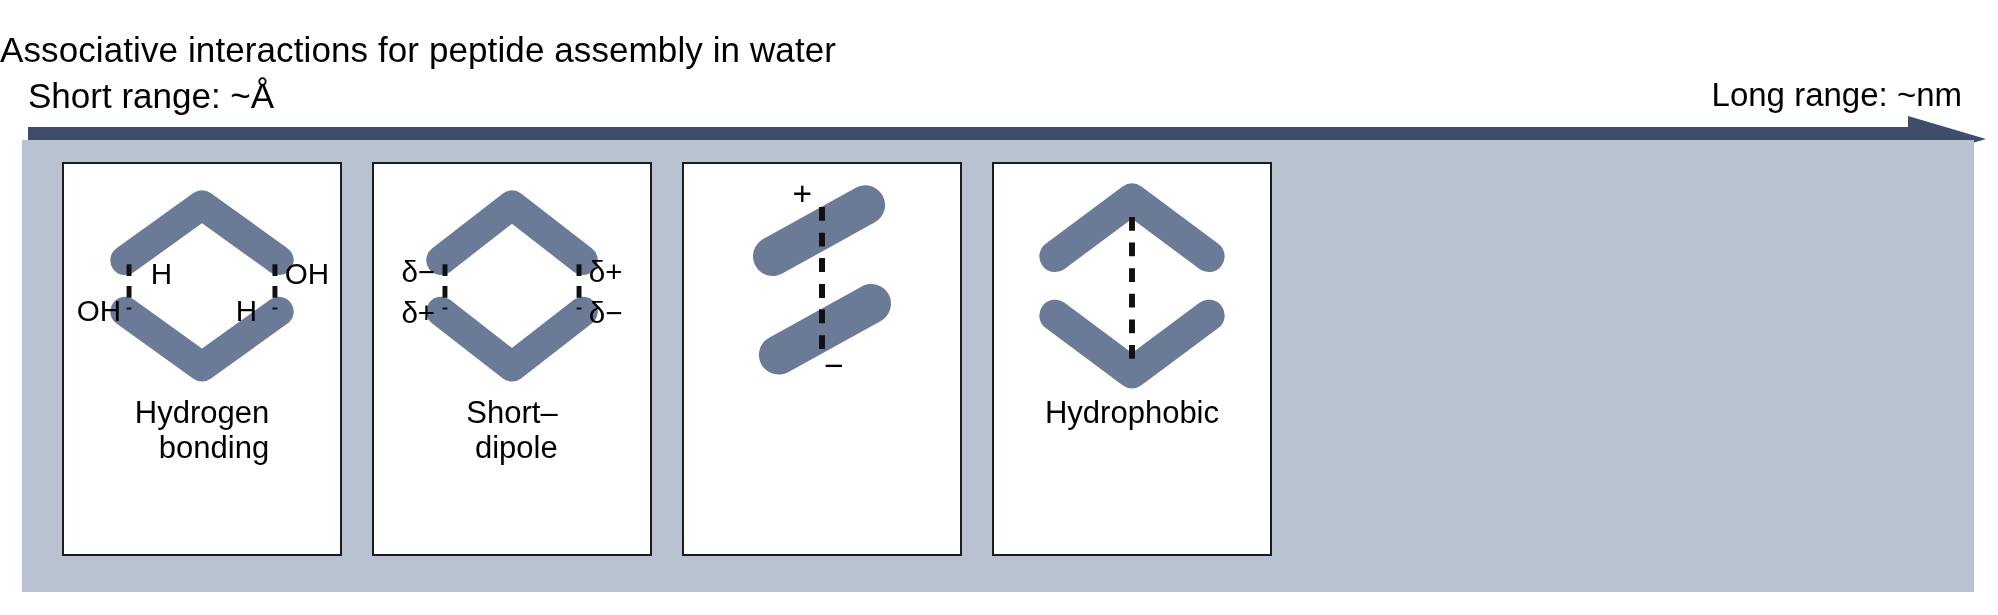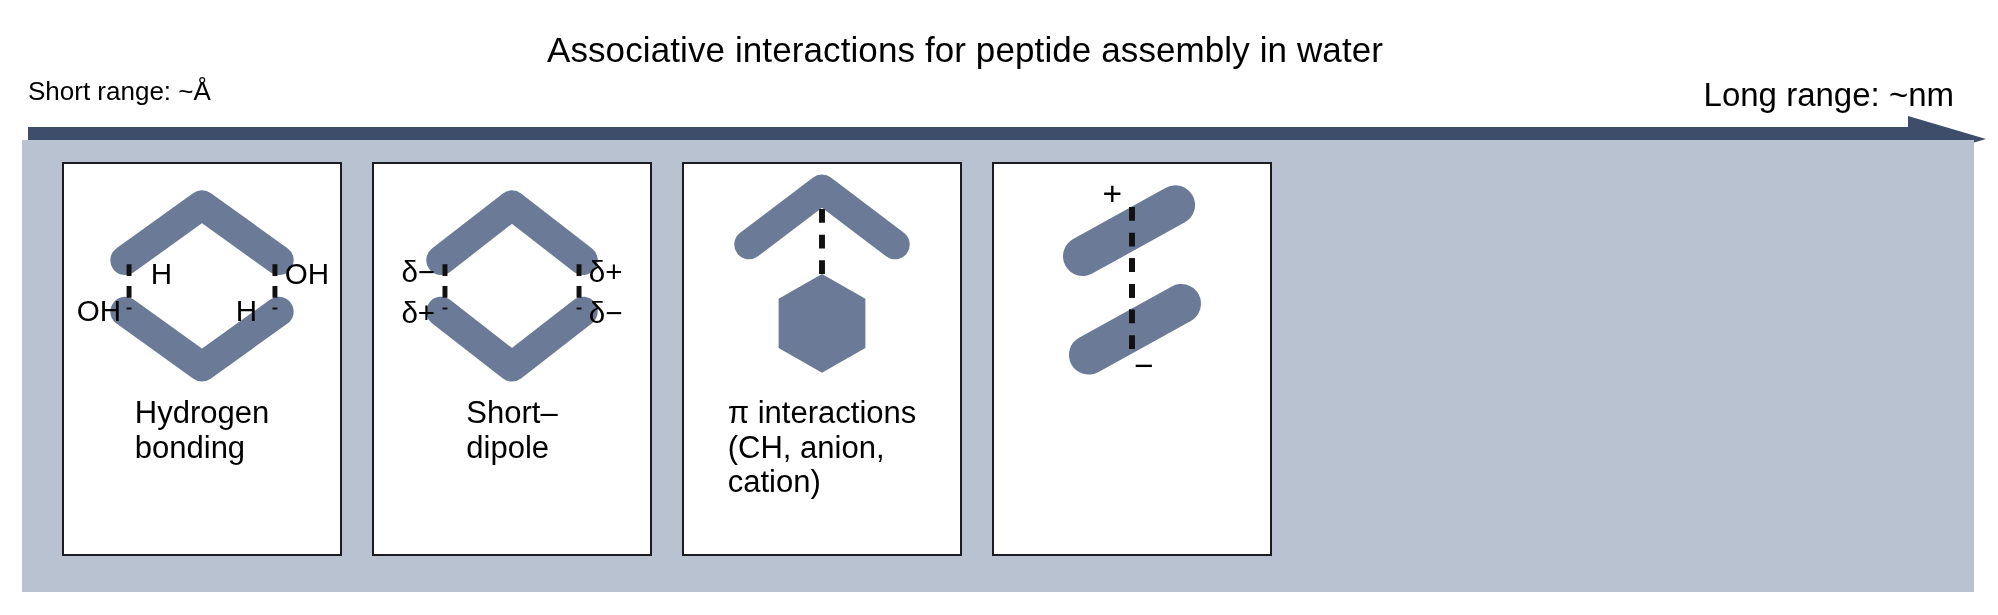--- a/index.html
+++ b/index.html
@@ -8,29 +8,29 @@
     background:#ffffff;
     font-family:"Liberation Sans","DejaVu Sans",sans-serif;
     overflow:hidden;
     position:relative;
   }
   #figure{position:absolute;left:0;top:0;width:1998px;height:615px;}
 
   
   #title{
     position:absolute;left:0;top:30px;width:1868px;
-    text-align:center;font-size:35px;color:#000;
-    letter-spacing:0.1px;white-space:nowrap;margin-left:31px;
+    text-align:left;font-size:35px;color:#000;
+    letter-spacing:0.1px;white-space:nowrap;
   }
   #short-range{
     position:absolute;left:28px;top:76px;
-    font-size:26px;color:#000;white-space:nowrap;
+    font-size:35px;color:#000;white-space:nowrap;
   }
   #long-range{
-    position:absolute;right:44px;top:76px;
+    position:absolute;right:36px;top:76px;
     font-size:33px;color:#000;white-space:nowrap;
   }
 
   
   #arrow{position:absolute;left:28px;top:116px;width:1958px;height:46px;}
 
   
   #band{
     position:absolute;left:22px;top:140px;
     width:1952px;height:452px;
@@ -57,21 +57,21 @@
     flex:0 0 auto;
   }
   .panel-art{
     width:100%;height:228px;
     position:relative;
     flex:0 0 auto;
   }
   .panel-art svg{display:block;width:100%;height:100%;}
   .panel-label{
     font-size:31px;line-height:1.12;
-    color:#000;text-align:left;
+    color:#000;text-align:right;
     margin-top:4px;
     padding:0 6px;
     white-space:pre-line;
   }
 </style>
 </head>
 <body>
 
 <div id="figure">
 
@@ -122,43 +122,41 @@
           <text x="62" y="118" font-family="Liberation Sans, sans-serif" font-size="30" fill="#000" text-anchor="end">δ−</text>
           <text x="62" y="160" font-family="Liberation Sans, sans-serif" font-size="30" fill="#000" text-anchor="end">δ+</text>
           <text x="218" y="118" font-family="Liberation Sans, sans-serif" font-size="30" fill="#000" text-anchor="start">δ+</text>
           <text x="218" y="160" font-family="Liberation Sans, sans-serif" font-size="30" fill="#000" text-anchor="start">δ−</text>
         </svg>
       </div>
       <div class="panel-label">Short–
 dipole</div>
     </div>
 
-    <div class="panel">
-      <div class="panel-art">
-        <svg viewBox="0 0 280 228" aria-hidden="true">
-          <path d="M66 80 L140 24 L214 80" fill="none" stroke="#6b7a96" stroke-width="30" stroke-linecap="round" stroke-linejoin="round"></path>
-          <line x1="140" y1="44" x2="140" y2="124" stroke="#111" stroke-width="6" stroke-dasharray="14 12"></line>
-          <polygon points="140,110 184,135 184,185 140,210 96,185 96,135" fill="#6b7a96"></polygon>
-        </svg>
-      </div>
-      <div class="panel-label">π interactions
-(CH, anion,
-cation)</div>
-    </div>
 
     <div class="panel">
       <div class="panel-art">
         <svg viewBox="0 0 280 228" aria-hidden="true">
           <line x1="140" y1="42" x2="140" y2="186" stroke="#111" stroke-width="6" stroke-dasharray="14 12"></line>
 
           <line x1="90" y1="92" x2="184" y2="40" stroke="#6b7a96" stroke-width="40" stroke-linecap="round"></line>
 
           <line x1="96" y1="192" x2="190" y2="140" stroke="#6b7a96" stroke-width="40" stroke-linecap="round"></line>
           <line x1="140" y1="42" x2="140" y2="186" stroke="#111" stroke-width="6" stroke-dasharray="14 12"></line>
           <text x="120" y="40" font-family="Liberation Sans, sans-serif" font-size="34" fill="#000" text-anchor="middle">+</text>
           <text x="152" y="214" font-family="Liberation Sans, sans-serif" font-size="34" fill="#000" text-anchor="middle">−</text>
         </svg>
       </div>
     </div>
 
+    <div class="panel">
+      <div class="panel-art">
+        <svg viewBox="0 0 280 228" aria-hidden="true">
+          <path d="M62 92 L140 34 L218 92" fill="none" stroke="#6b7a96" stroke-width="32" stroke-linecap="round" stroke-linejoin="round"></path>
+          <path d="M62 152 L140 210 L218 152" fill="none" stroke="#6b7a96" stroke-width="32" stroke-linecap="round" stroke-linejoin="round"></path>
+          <line x1="140" y1="52" x2="140" y2="196" stroke="#111" stroke-width="6" stroke-dasharray="14 12"></line>
+        </svg>
+      </div>
+      <div class="panel-label">Hydrophobic</div>
+    </div>
 
   </div>
 </div>
 
 </body></html>

